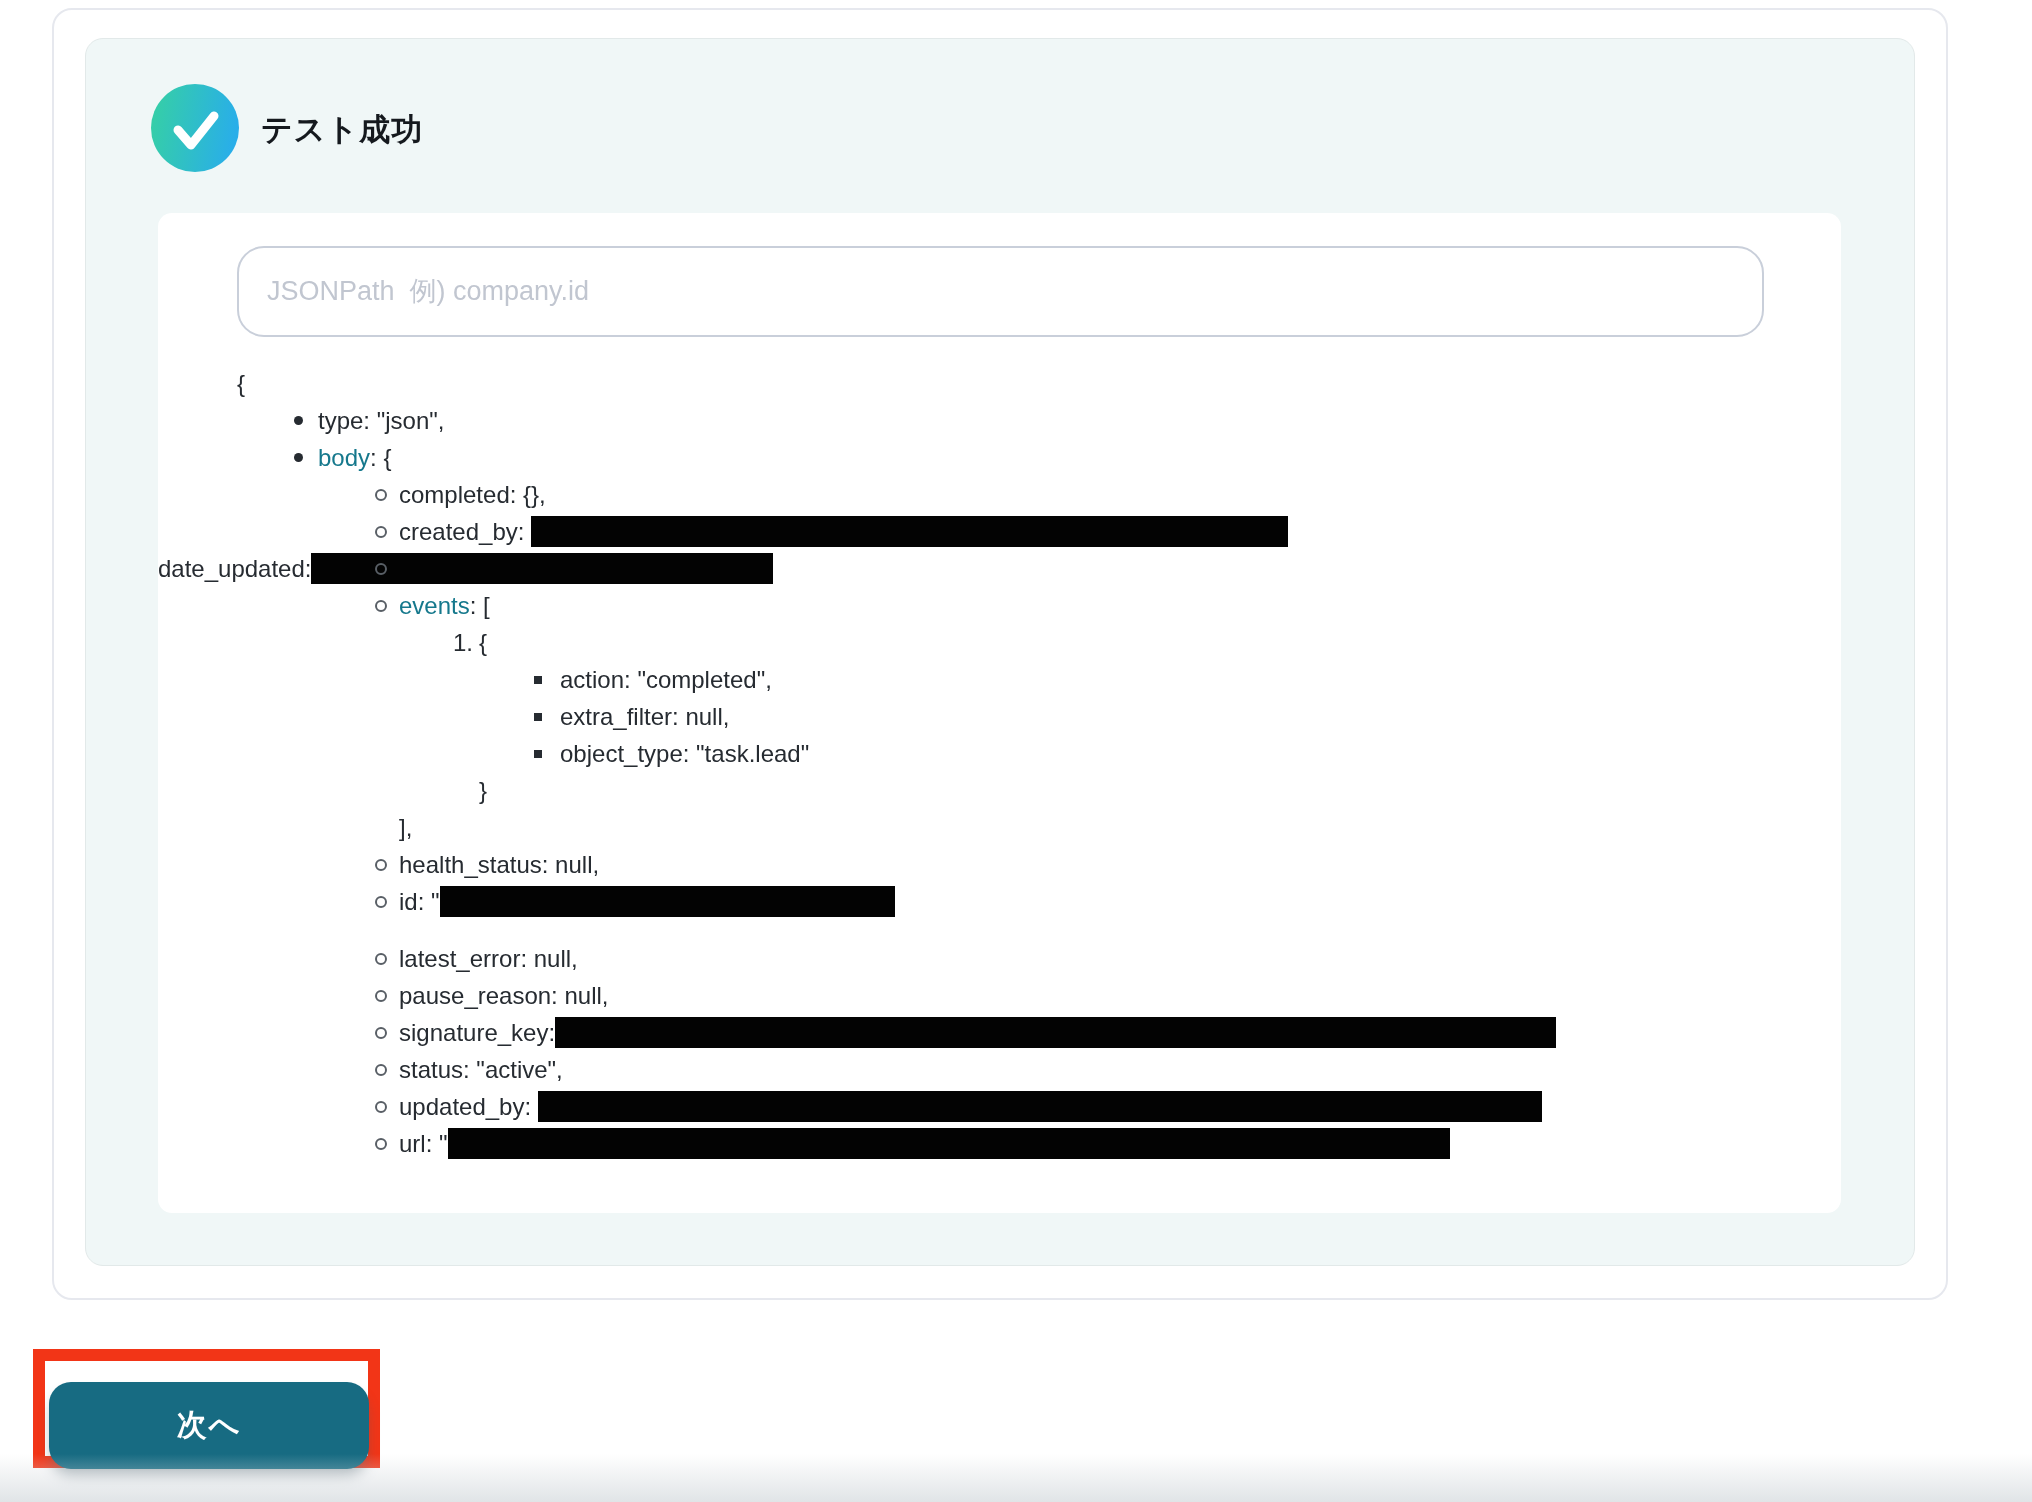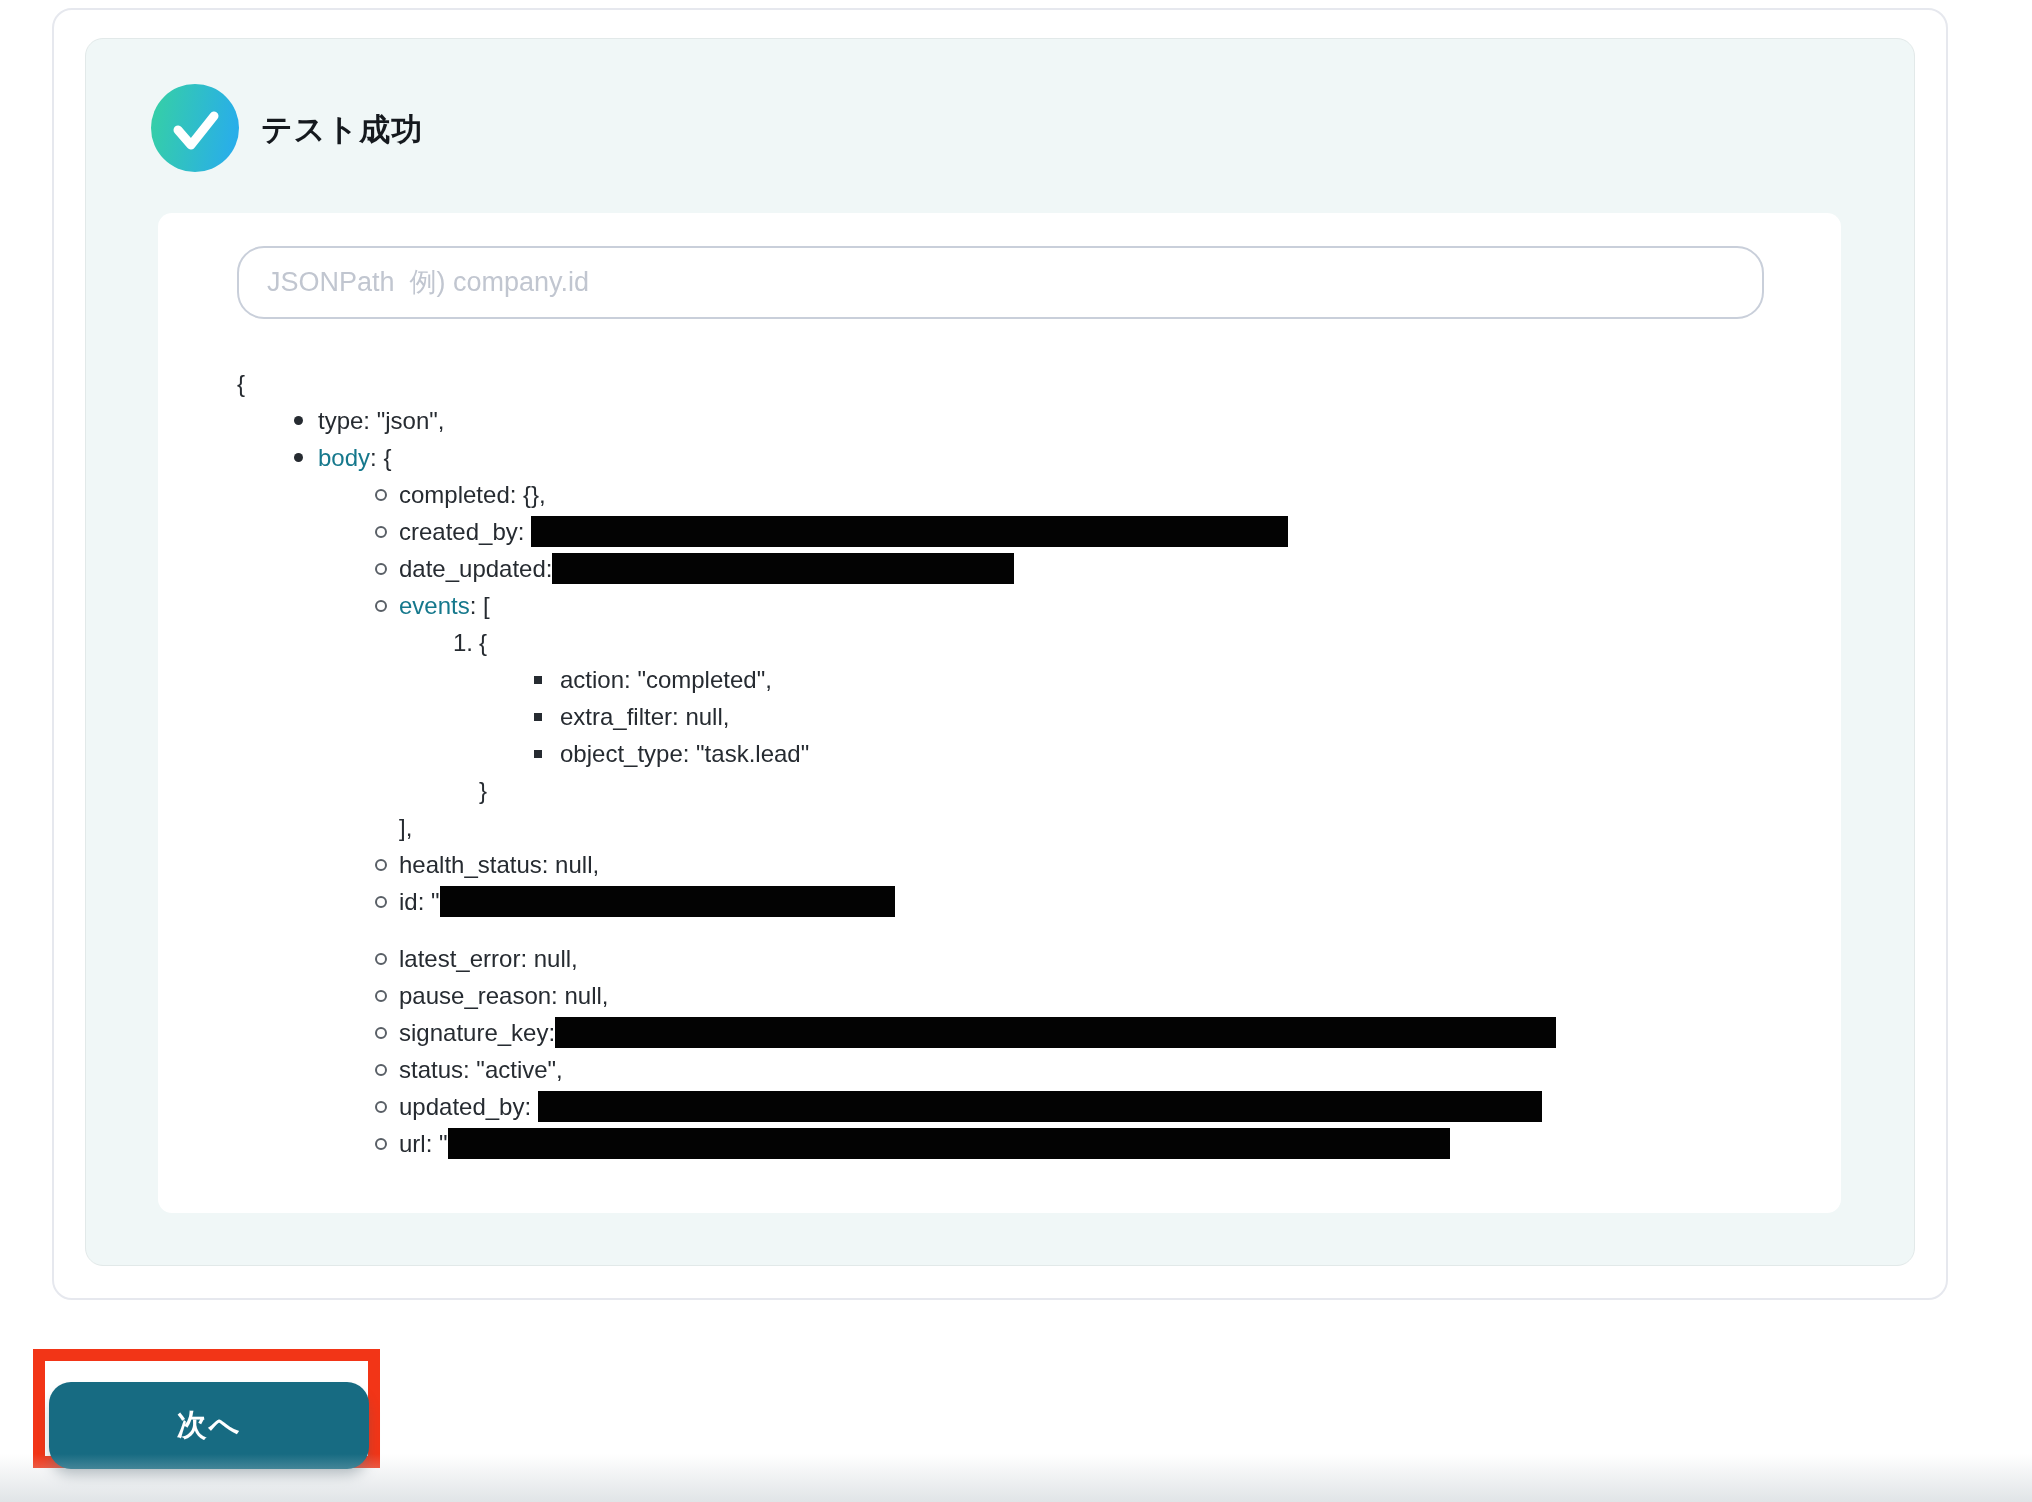--- a/index.html
+++ b/index.html
@@ -25,21 +25,21 @@
   .success-title{
     position:absolute;left:261px;top:109px;
     font-size:31px;font-weight:700;color:#15191e;letter-spacing:1px;
   }
   
   .white-panel{
     position:absolute;left:158px;top:213px;width:1683px;height:1000px;
     background:#ffffff;border-radius:14px;overflow:hidden;
   }
   .jsonpath-input{
-    position:absolute;left:79px;top:33px;width:1527px;height:73px;box-sizing:border-box;
+    position:absolute;left:79px;top:33px;width:1527px;height:91px;box-sizing:border-box;
     border:2px solid #c9cfda;border-radius:27px;background:#ffffff;
     font-family:"Liberation Sans","DejaVu Sans",sans-serif;
     font-size:27px;color:#3a3f48;padding:0 28px;outline:none;
   }
   .jsonpath-input::placeholder{color:#c1c6d0;opacity:1;}
   .jtree{
     position:absolute;left:0;top:152px;width:100%;
     font-size:24px;color:#262b31;
   }
   .jline{position:relative;height:37px;line-height:37px;white-space:pre;}
@@ -86,21 +86,21 @@
   <div class="success-title">テスト成功</div>
 
   <div class="white-panel">
     <input class="jsonpath-input" type="text" placeholder="JSONPath  例) company.id" style="">
     <div class="jtree">
         <div class="jline" style="padding-left: 79px;"><span>{</span></div>
         <div class="jline" style="padding-left: 160px;"><span class="mk mk-disc" style="left: 136px;"></span><span>type: "json",</span></div>
         <div class="jline" style="padding-left: 160px;"><span class="mk mk-disc" style="left: 136px;"></span><span class="jkey">body</span><span>: {</span></div>
         <div class="jline" style="padding-left: 241px;"><span class="mk mk-circle" style="left: 217px;"></span><span>completed: {},</span></div>
         <div class="jline" style="padding-left: 241px;"><span class="mk mk-circle" style="left: 217px;"></span><span>created_by: </span><span class="jbar" style="width: 757px;"></span></div>
-        <div class="jline" style="padding-left: 241px;"><span class="mk mk-circle" style="left: 217px;"></span><span>date_updated:</span><span class="jbar" style="width: 462px;"></span></div>
+        <div class="jline" style=""><span class="mk mk-circle" style="left: 217px;"></span><span>date_updated:</span><span class="jbar" style="width: 462px;"></span></div>
         <div class="jline" style="padding-left: 241px;"><span class="mk mk-circle" style="left: 217px;"></span><span class="jkey">events</span><span>: [</span></div>
         <div class="jline" style="padding-left: 321px;"><span class="mk mk-num" style="left: 287px;">1.</span><span>{</span></div>
         <div class="jline" style="padding-left: 402px;"><span class="mk mk-square" style="left: 376px;"></span><span>action: "completed",</span></div>
         <div class="jline" style="padding-left: 402px;"><span class="mk mk-square" style="left: 376px;"></span><span>extra_filter: null,</span></div>
         <div class="jline" style="padding-left: 402px;"><span class="mk mk-square" style="left: 376px;"></span><span>object_type: "task.lead"</span></div>
         <div class="jline" style="padding-left: 321px;"><span>}</span></div>
         <div class="jline" style="padding-left: 241px;"><span>],</span></div>
         <div class="jline" style="padding-left: 241px;"><span class="mk mk-circle" style="left: 217px;"></span><span>health_status: null,</span></div>
         <div class="jline" style="padding-left: 241px;"><span class="mk mk-circle" style="left: 217px;"></span><span>id: "</span><span class="jbar" style="width: 455px;"></span></div>
         <div class="jline" style="padding-left: 241px; margin-top: 20px;"><span class="mk mk-circle" style="left: 217px;"></span><span>latest_error: null,</span></div>

